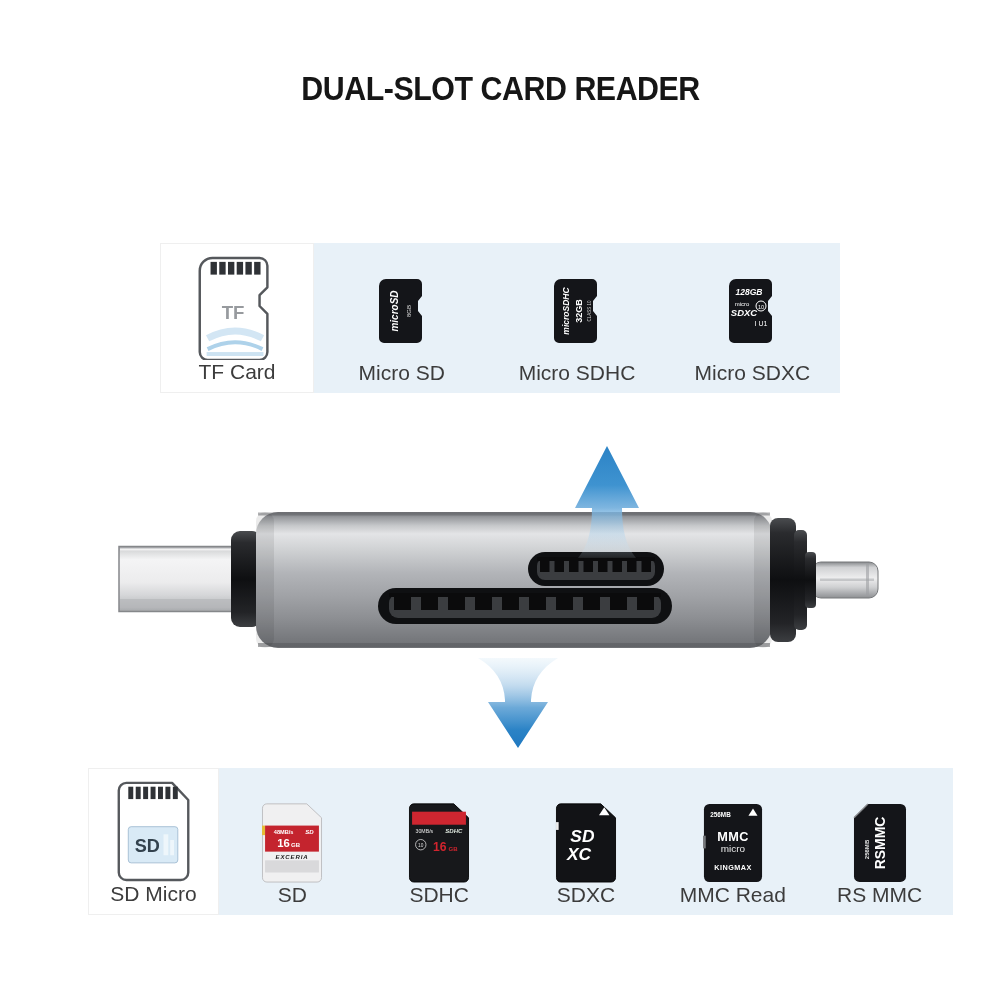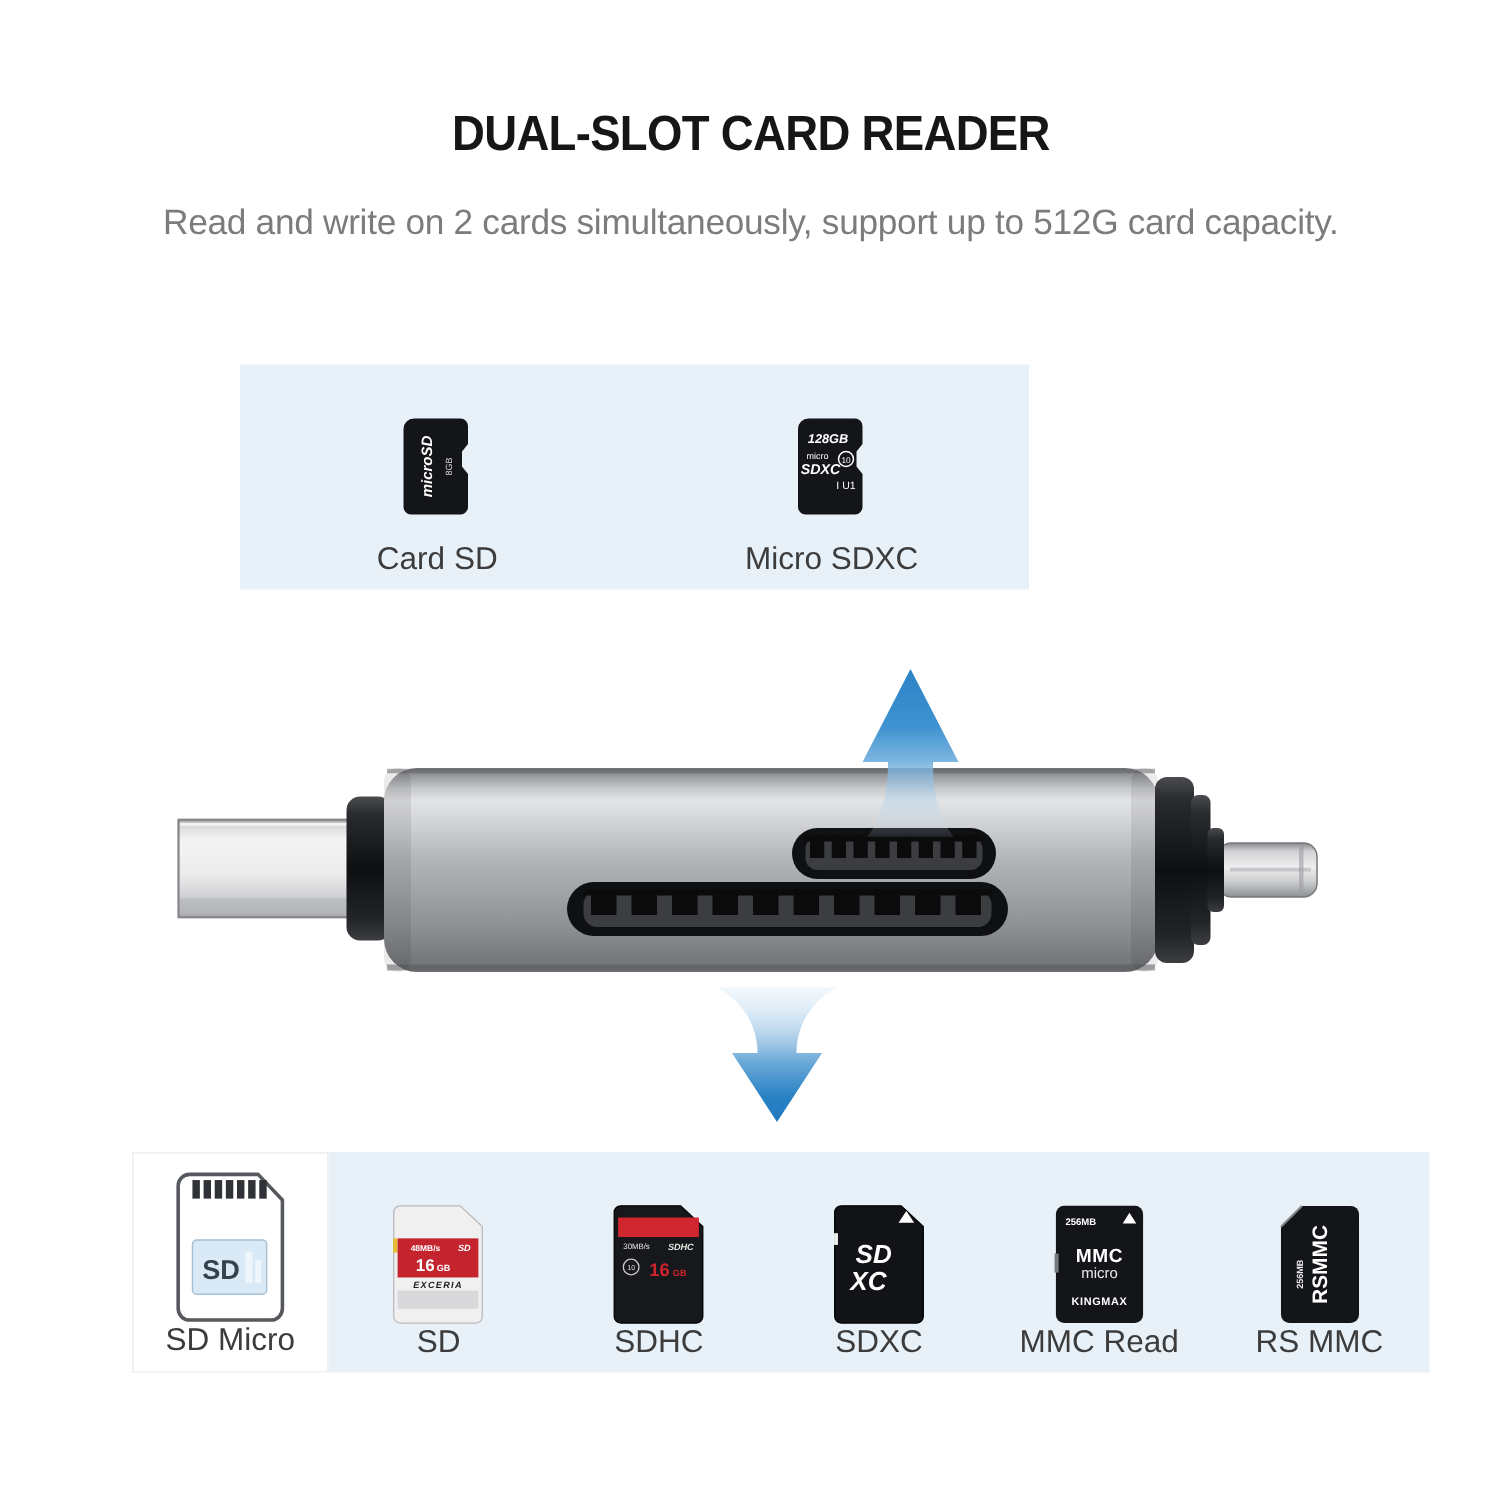--- a/index.html
+++ b/index.html
@@ -35,38 +35,66 @@
   .device{position:absolute;left:0;top:430px;}
 
   svg text{font-family:"Liberation Sans",sans-serif;}
 </style>
 </head>
 <body>
 
 <div id="page">
 
   <h1 class="title"><span>DUAL-SLOT CARD READER</span></h1>
-  <p class="subtitle">Read and write on 2 cards simultaneously, support up to 512G card capacity.</p>
 
   <div class="panel panel-top">
 
+    <div class="slot-box">
+      <svg width="80" height="106" viewBox="0 0 80 106">
+        <path d="M15 2 H63 a8 8 0 0 1 8 8 v22 l-8 8 v11 l8 8 v39 a8 8 0 0 1 -8 8 H10 a8 8 0 0 1 -8 -8 V15 a13 13 0 0 1 13 -13 Z" fill="#ffffff" stroke="#55585c" stroke-width="2.5" stroke-linejoin="round"></path>
+        <g fill="#2f3236">
+          <rect x="13" y="6" width="6.5" height="13"></rect>
+            <rect x="21.9" y="6" width="6.5" height="13"></rect>
+          <rect x="30.8" y="6" width="6.5" height="13"></rect>
+            <rect x="39.7" y="6" width="6.5" height="13"></rect>
+          <rect x="48.6" y="6" width="6.5" height="13"></rect>
+            <rect x="57.5" y="6" width="6.5" height="13"></rect>
+        </g>
+        <path d="M10 84 Q38 69 66 84" fill="none" stroke="#d3e6f4" stroke-width="7"></path>
+        <path d="M10 95 Q38 81 66 95" fill="none" stroke="#aed2ea" stroke-width="4"></path>
+        <rect x="9" y="98" width="58" height="4" fill="#cde3f2"></rect>
+        <text x="36" y="64" text-anchor="middle" font-size="19" font-weight="bold" fill="#979a9e">TF</text>
+      </svg>
+      <div class="card-label">TF Card</div>
+    </div>
 
     <div class="blue-box" style="background: rgb(232, 241, 248);">
 
       <div class="col">
         <svg width="48" height="66" viewBox="0 0 48 66">
           <path d="M8 1 H39 a5 5 0 0 1 5 5 v12 l-4 5 v10 l4 5 v22 a5 5 0 0 1 -5 5 H6 a5 5 0 0 1 -5 -5 V8 a7 7 0 0 1 7 -7 Z" fill="#141519"></path>
           <g transform="rotate(-90 24 33)">
             <text x="24" y="29" text-anchor="middle" font-size="10" font-weight="bold" font-style="italic" fill="#ffffff">microSD</text>
             <text x="24" y="42" text-anchor="middle" font-size="6" fill="#dddddd">8GB</text>
           </g>
         </svg>
-        <div class="card-label">Card SD</div>
-      </div>
-
+        <div class="card-label">Micro SD</div>
+      </div>
+
+      <div class="col">
+        <svg width="48" height="66" viewBox="0 0 48 66">
+          <path d="M8 1 H39 a5 5 0 0 1 5 5 v12 l-4 5 v10 l4 5 v22 a5 5 0 0 1 -5 5 H6 a5 5 0 0 1 -5 -5 V8 a7 7 0 0 1 7 -7 Z" fill="#141519"></path>
+          <g transform="rotate(-90 24 33)">
+            <text x="24" y="25" text-anchor="middle" font-size="8.5" font-weight="bold" font-style="italic" fill="#ffffff">microSDHC</text>
+            <text x="24" y="38" text-anchor="middle" font-size="9" font-weight="bold" fill="#ffffff">32GB</text>
+            <text x="24" y="47" text-anchor="middle" font-size="4.5" fill="#cccccc">CLASS 10</text>
+          </g>
+        </svg>
+        <div class="card-label">Micro SDHC</div>
+      </div>
 
       <div class="col">
         <svg width="48" height="66" viewBox="0 0 48 66">
           <path d="M8 1 H39 a5 5 0 0 1 5 5 v12 l-4 5 v10 l4 5 v22 a5 5 0 0 1 -5 5 H6 a5 5 0 0 1 -5 -5 V8 a7 7 0 0 1 7 -7 Z" fill="#141519"></path>
           <text x="21" y="17" text-anchor="middle" font-size="8.5" font-weight="bold" font-style="italic" fill="#ffffff">128GB</text>
           <text x="14" y="28" text-anchor="middle" font-size="6" fill="#ffffff">micro</text>
           <text x="16" y="38" text-anchor="middle" font-size="9.5" font-weight="bold" font-style="italic" fill="#ffffff">SDXC</text>
           <circle cx="33" cy="28" r="5" fill="none" stroke="#ffffff" stroke-width="1"></circle>
           <text x="33" y="30.5" text-anchor="middle" font-size="5.5" fill="#ffffff">10</text>
           <text x="33" y="48" text-anchor="middle" font-size="7" fill="#ffffff">I U1</text>

